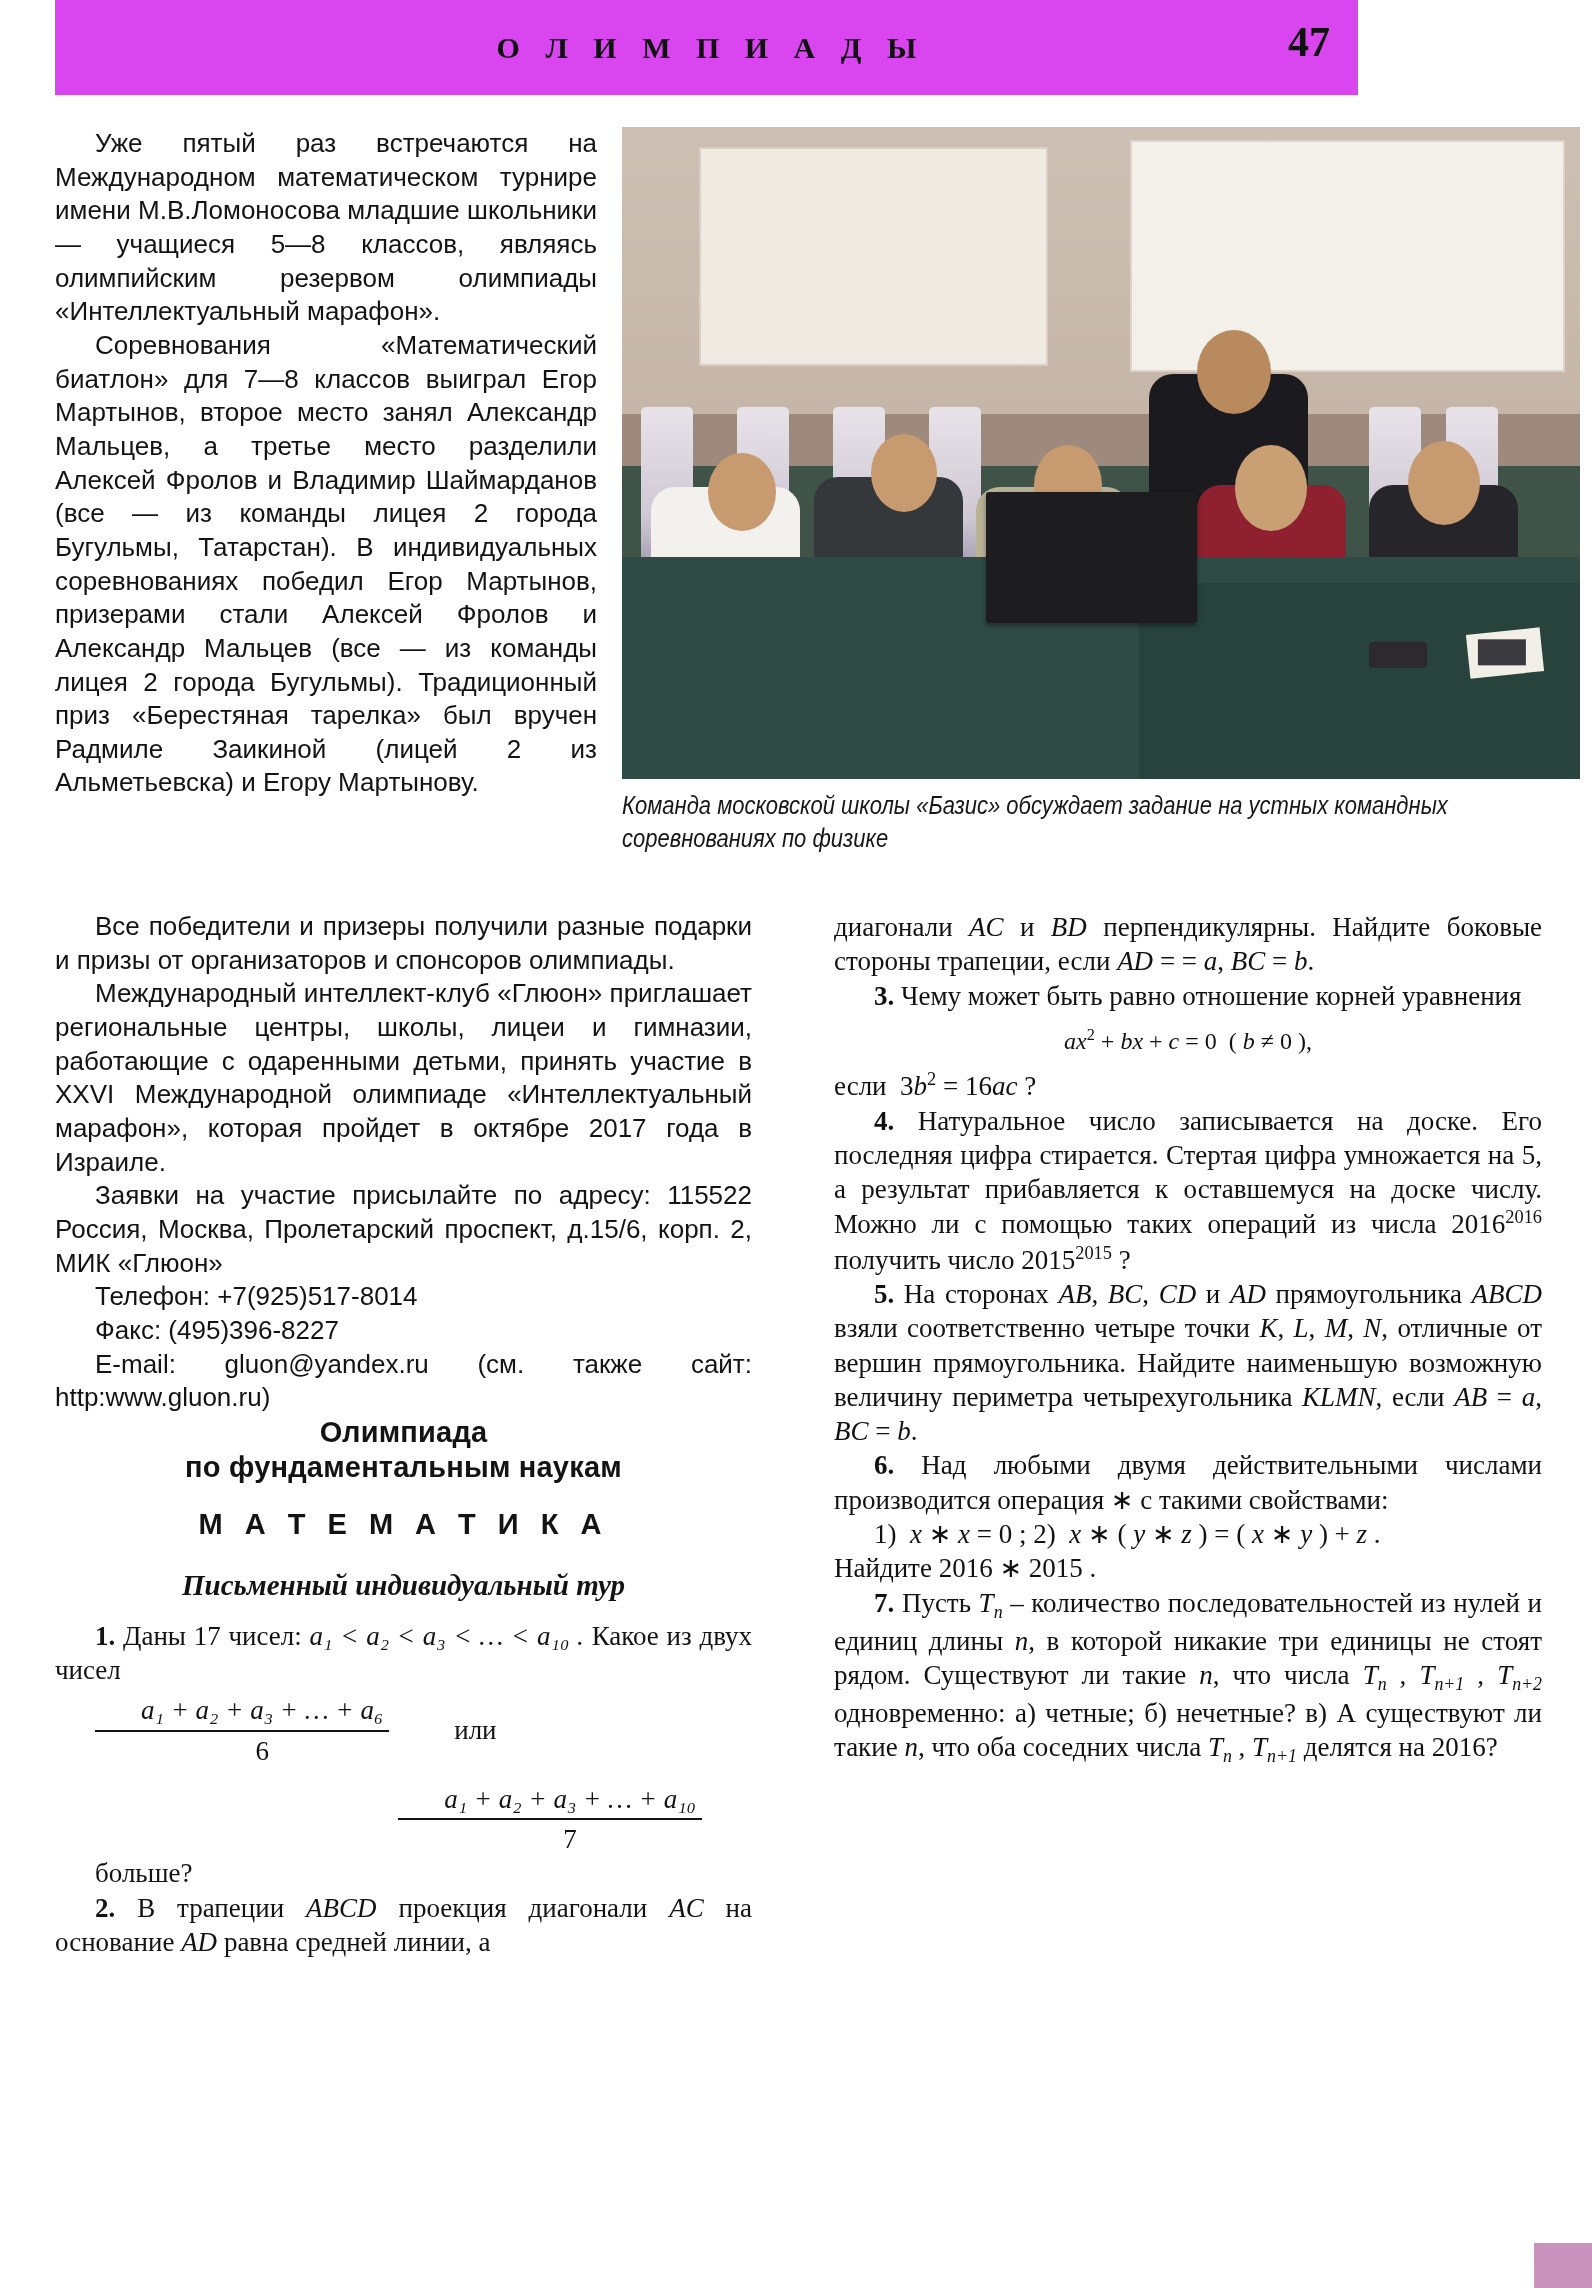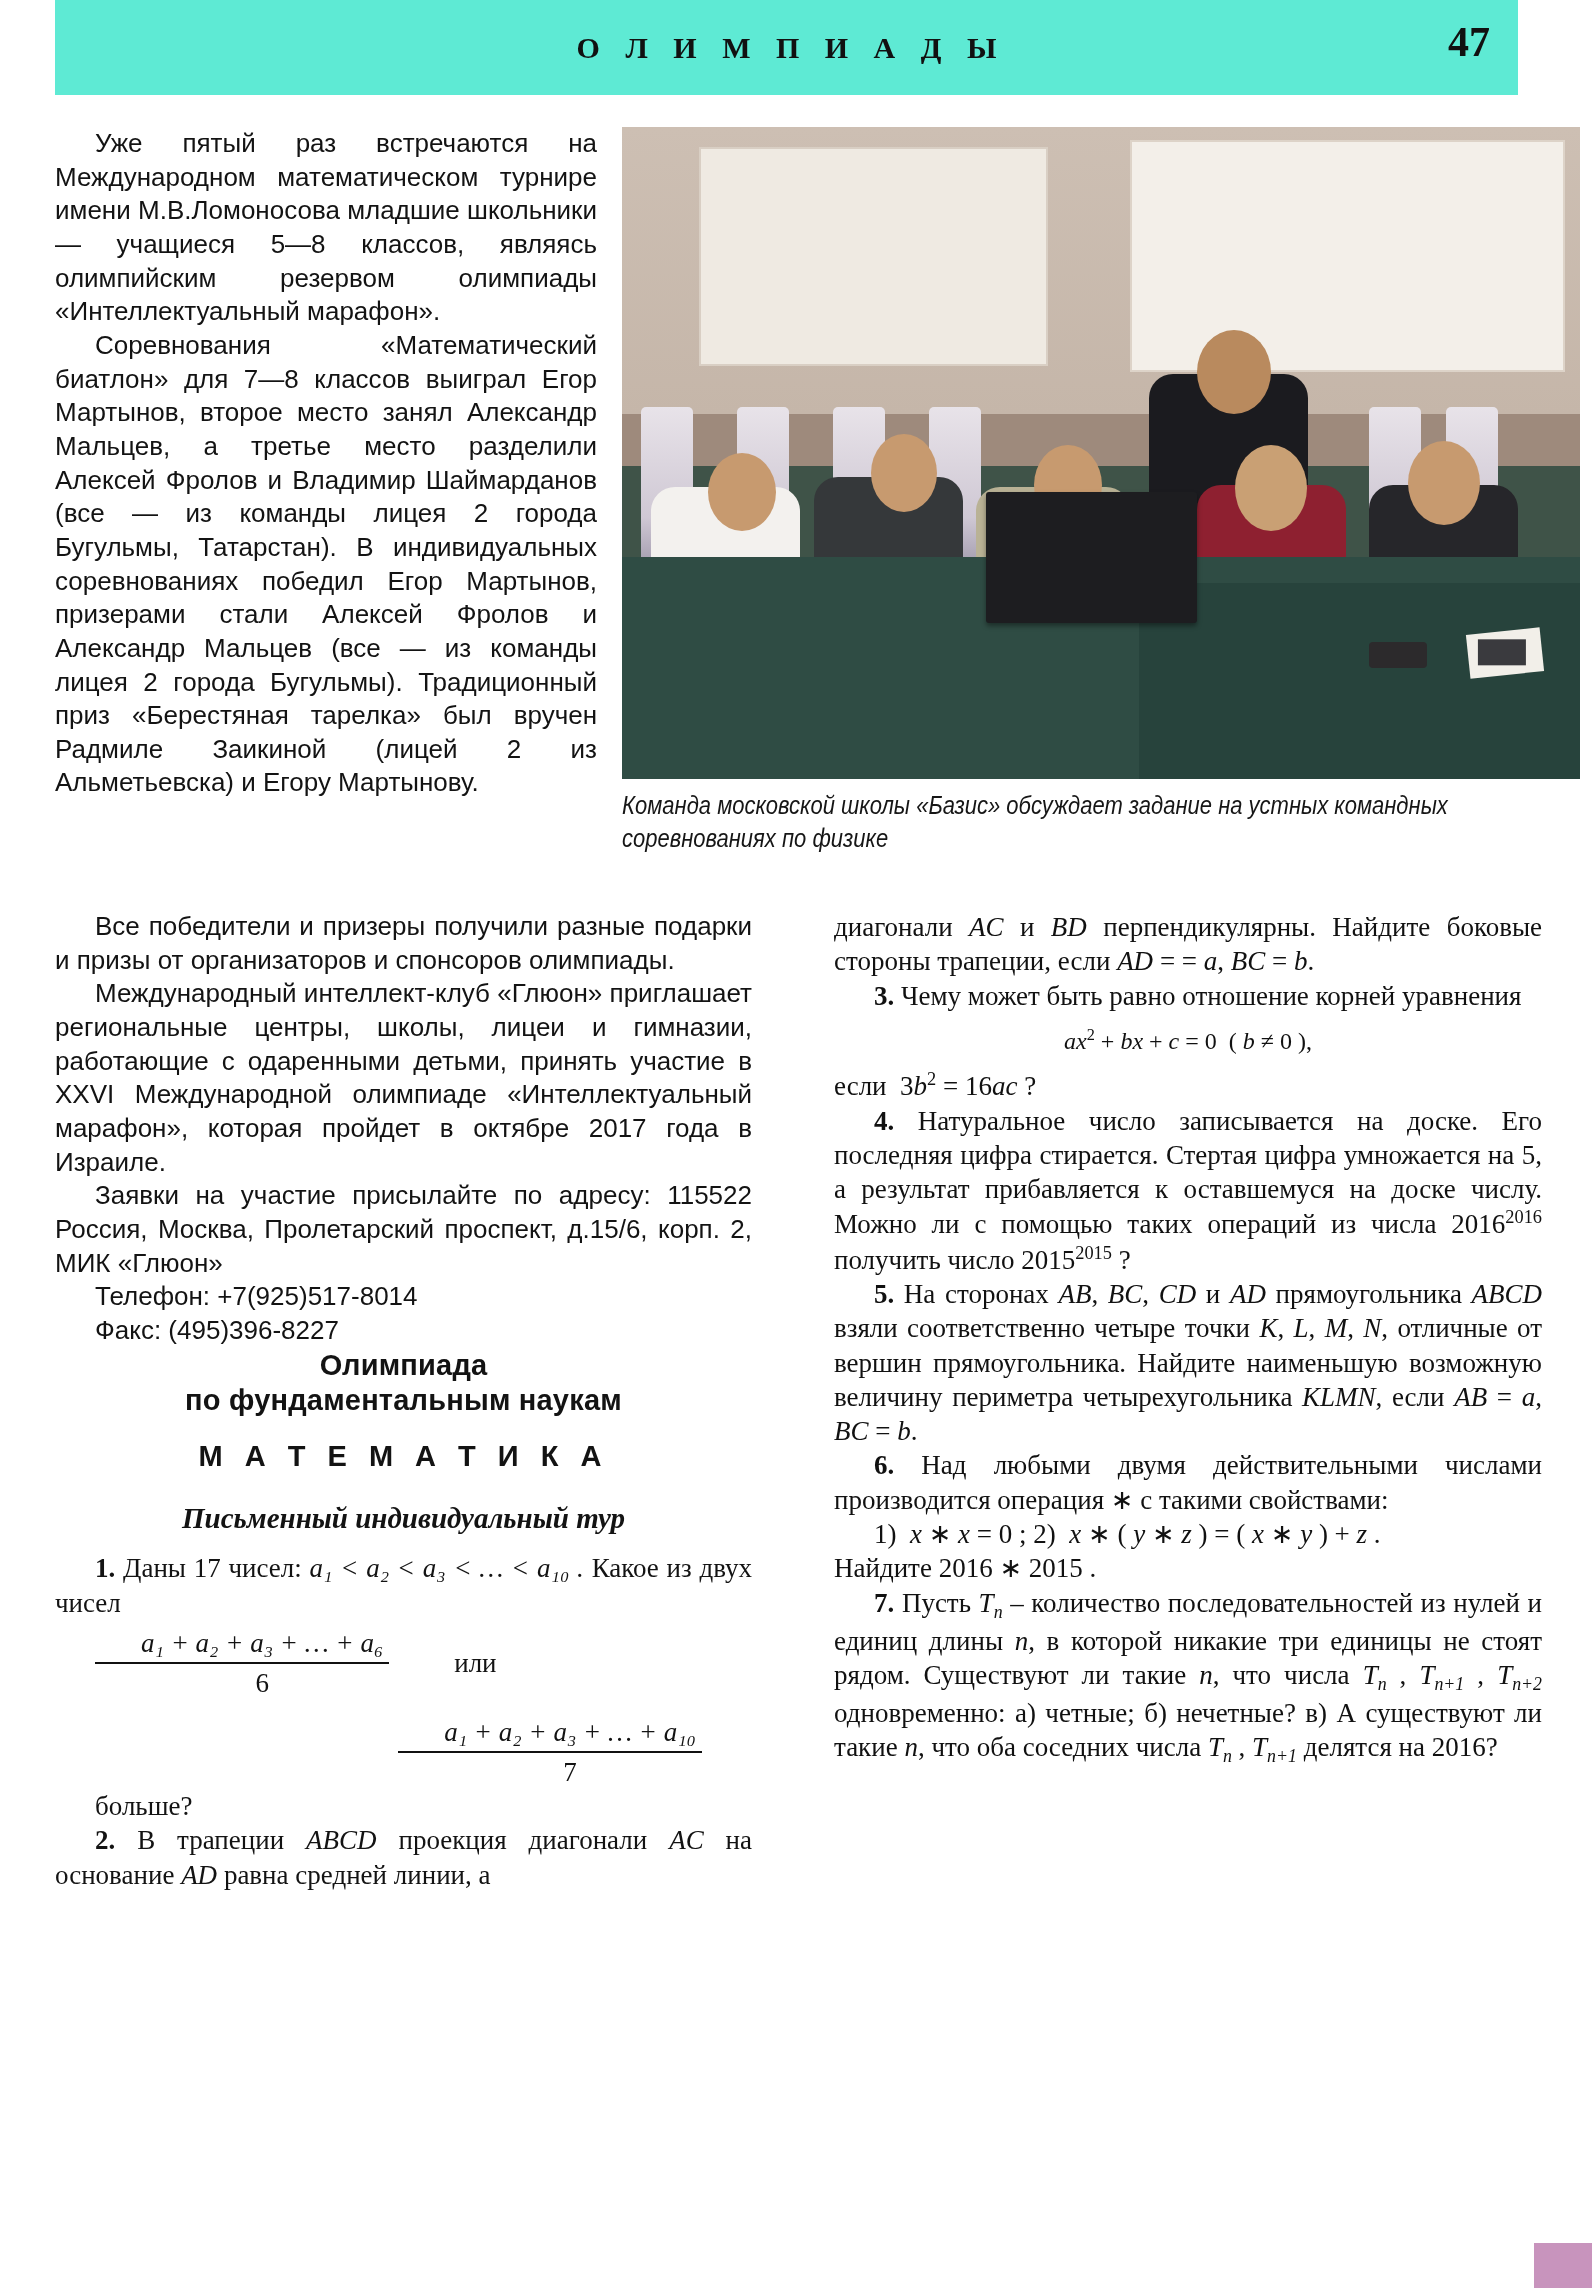--- a/index.html
+++ b/index.html
@@ -6,22 +6,22 @@
   body {
     width:1592px; height:2289px;
     background:#ffffff;
     font-family:"Liberation Sans", sans-serif;
     position:relative;
     overflow:hidden;
   }
 
   
   .header-band{
-    position:absolute; left:55px; top:0; width:1463px; height:95px;
-    background:#5eead4;
+    position:absolute; left:55px; top:0; width:1303px; height:95px;
+    background:#d946ef;
   }
   .header-title{
     position:absolute; left:0; top:0; width:100%; height:95px;
     display:flex; align-items:center; justify-content:center;
     font-family:"Liberation Serif", serif;
     font-weight:700;
     font-size:30px;
     letter-spacing:9px;
     color:#111;
     padding-left:9px;
@@ -197,20 +197,21 @@
   <p>Уже пятый раз встречаются на Международном математическом турнире имени М.В.Ломоносова младшие школьники — учащиеся 5—8 классов, являясь олимпийским резервом олимпиады «Интеллектуальный марафон».</p>
   <p>Соревнования «Математический биатлон» для 7—8 классов выиграл Егор Мартынов, второе место занял Александр Мальцев, а третье место разделили Алексей Фролов и Владимир Шаймарданов (все — из команды лицея 2 города Бугульмы, Татарстан). В индивидуальных соревнованиях победил Егор Мартынов, призерами стали Алексей Фролов и Александр Мальцев (все — из команды лицея 2 города Бугульмы). Традиционный приз «Берестяная тарелка» был вручен Радмиле Заикиной (лицей 2 из Альметьевска) и Егору Мартынову.</p>
 </div>
 
 <div class="col-left-wide">
   <p>Все победители и призеры получили разные подарки и призы от организаторов и спонсоров олимпиады.</p>
   <p>Международный интеллект-клуб «Глюон» приглашает региональные центры, школы, лицеи и гимназии, работающие с одаренными детьми, принять участие в XXVI Международной олимпиаде «Интеллектуальный марафон», которая пройдет в октябре 2017 года в Израиле.</p>
   <p>Заявки на участие присылайте по адресу: 115522 Россия, Москва, Пролетарский проспект, д.15/6, корп. 2, МИК «Глюон»</p>
   <p class="noind" style="text-indent:40px;">Телефон: +7(925)517-8014</p>
   <p class="noind" style="text-indent:40px;">Факс: (495)396-8227</p>
+  <p>E-mail: gluon@yandex.ru (см. также сайт: http:www.gluon.ru)</p>
 
   <div class="heads">
     <div class="h-title">Олимпиада</div>
     <div class="h-title">по фундаментальным наукам</div>
     <div class="h-subject">М А Т Е М А Т И К А</div>
     <div class="h-round">Письменный индивидуальный тур</div>
   </div>
 
   <div class="problems">
     <p>

